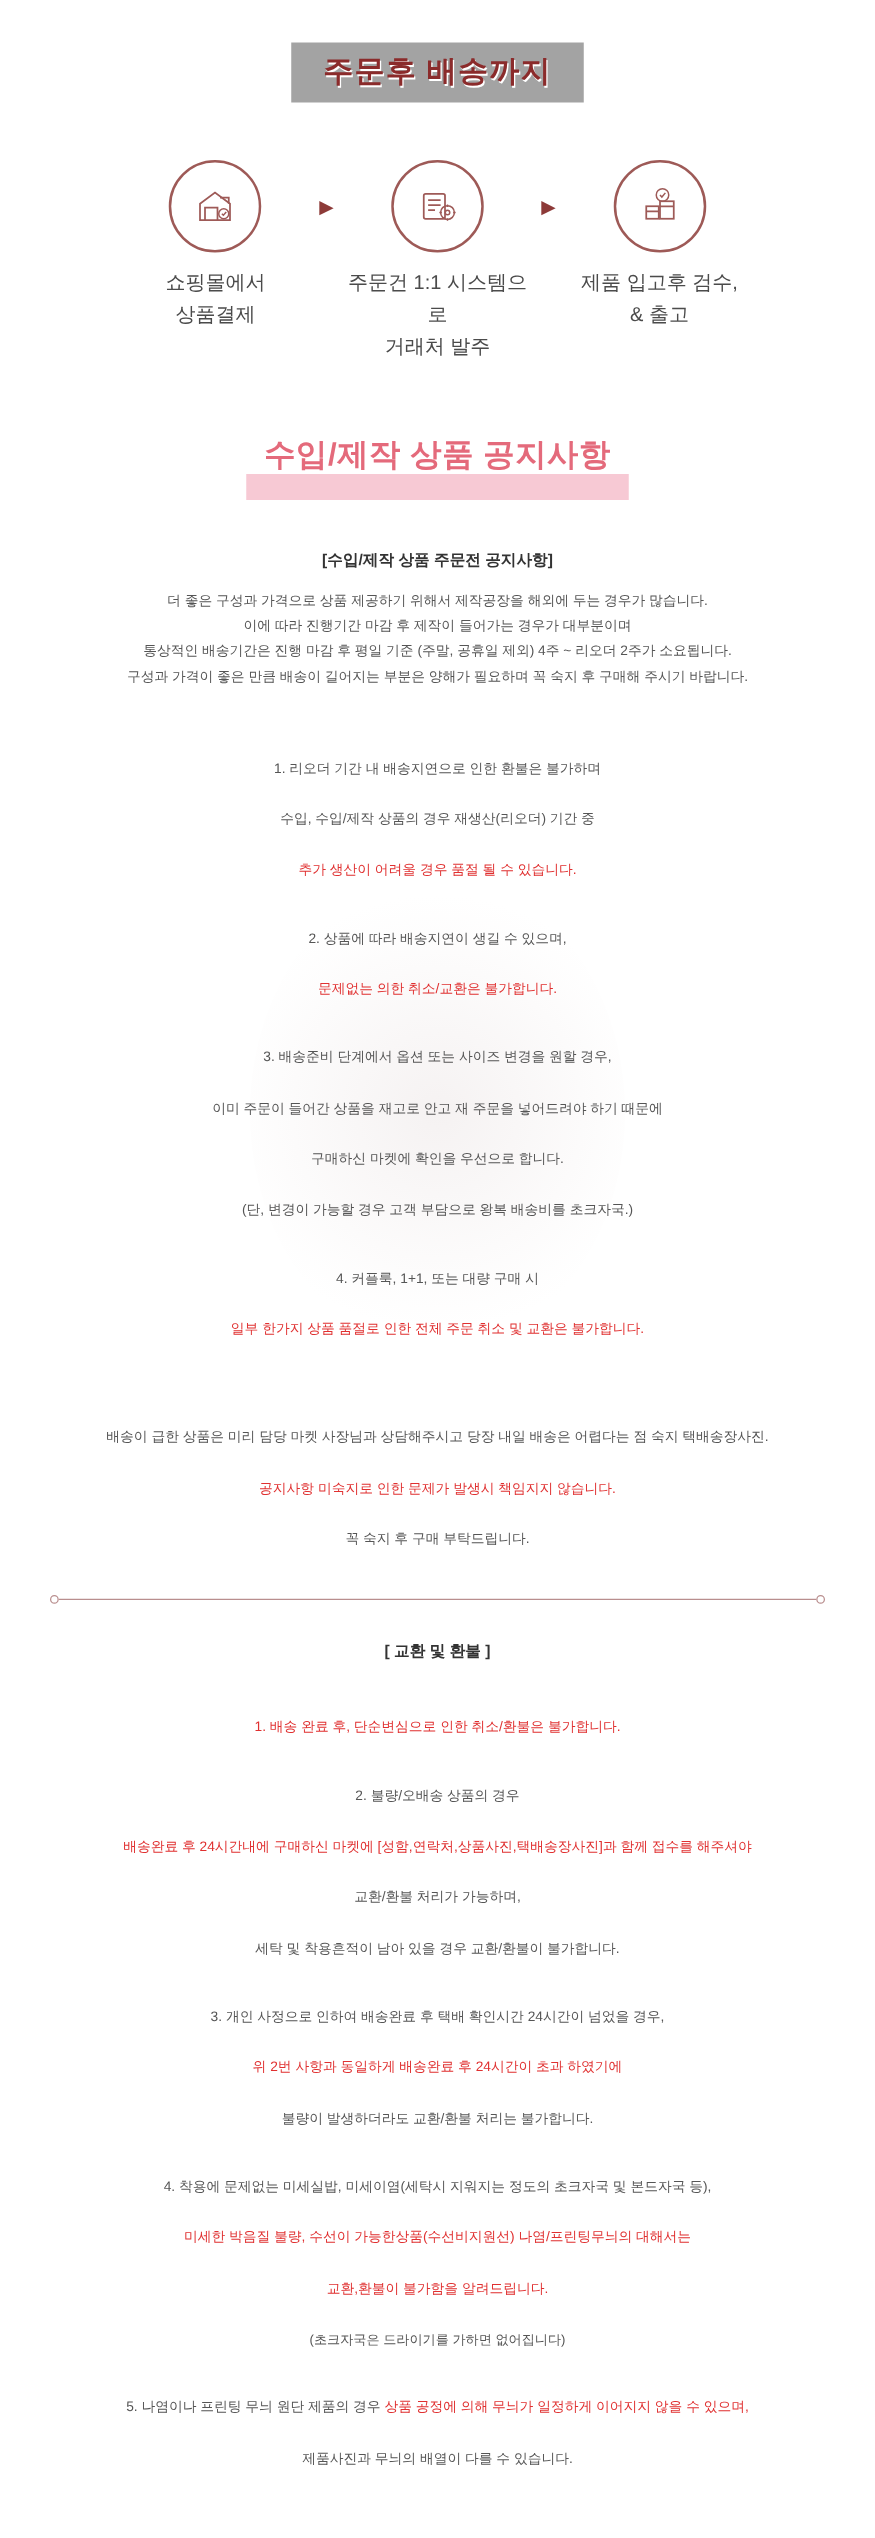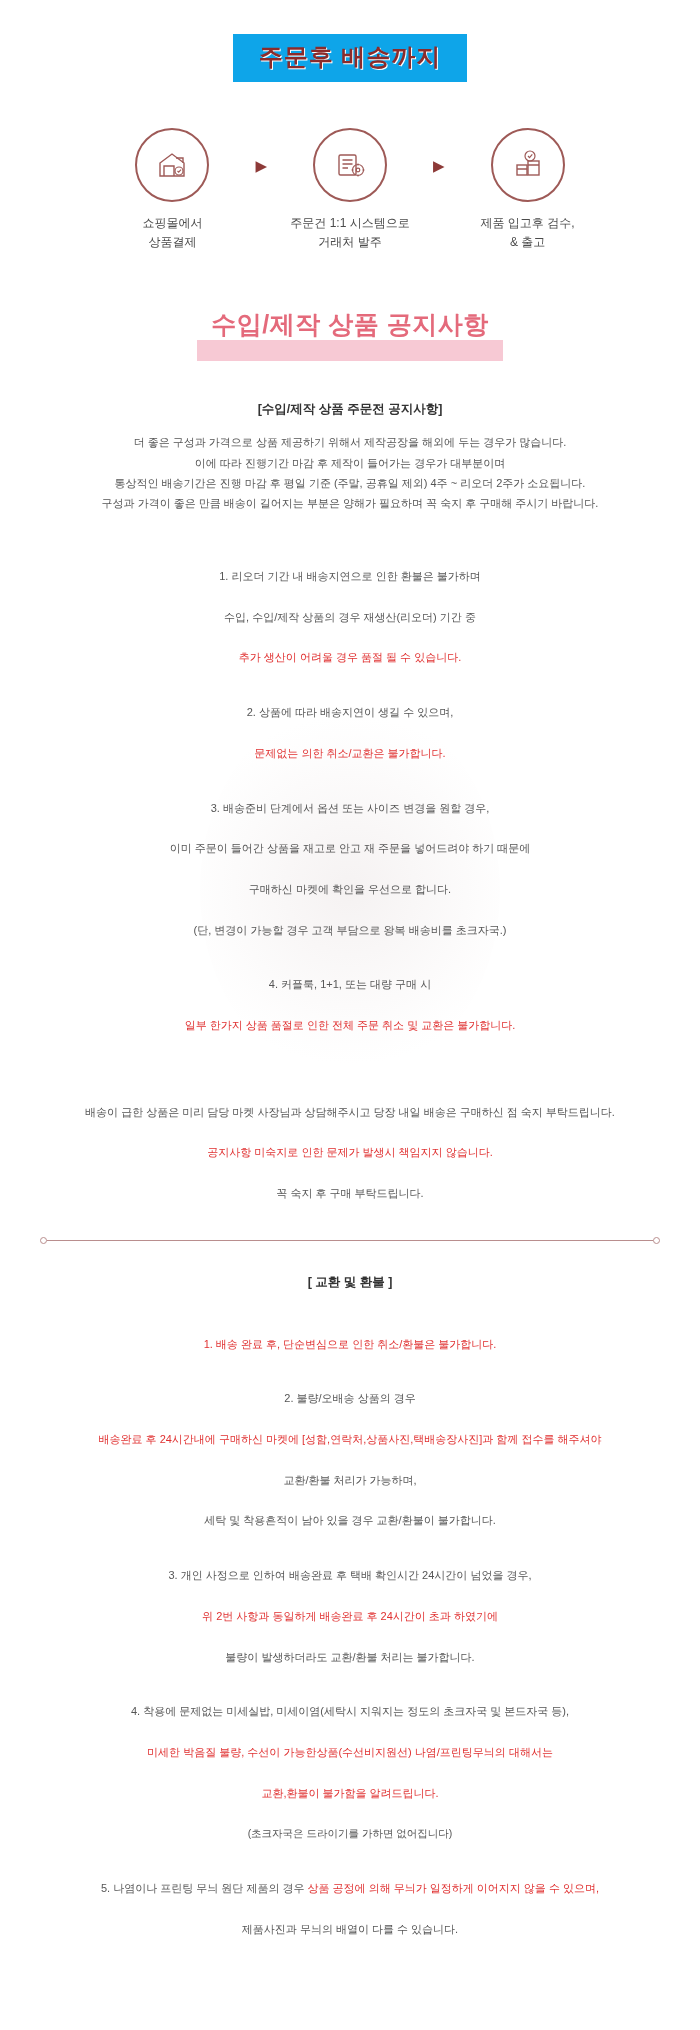--- a/index.html
+++ b/index.html
@@ -34,21 +34,21 @@
   }
   .content { position: relative; z-index: 2; }
 
   
   .banner-wrap {
     text-align: center;
     margin-bottom: 46px;
   }
   .banner {
     display: inline-block;
-    background: #0ea5e9;
+    background: #a3a3a3;
     padding: 7px 26px 9px 26px;
     position: relative;
   }
   .banner-text {
     font-size: 24px;
     font-weight: bold;
     color: #8b2b2b;
     letter-spacing: 1px;
     text-shadow: 1px 1px 0 #ffffff;
   }
@@ -70,21 +70,21 @@
     height: 74px;
     border-radius: 50%;
     border: 2px solid #9e5a57;
     margin: 0 auto 12px auto;
     display: flex;
     align-items: center;
     justify-content: center;
     color: #9e5a57;
   }
   .step-label {
-    font-size: 12px;
+    font-size: 16px;
     color: #4b4b4b;
     line-height: 1.6;
     white-space: pre-line;
   }
   .step-arrow {
     color: #8d3a38;
     font-size: 15px;
     margin-top: 30px;
     line-height: 1;
   }
@@ -249,21 +249,21 @@
         <span>4. 커플룩, 1+1, 또는 대량 구매 시</span><br>
         <span class="red-b">일부 한가지 상품 품절로 인한 전체 주문 취소 및 교환은 불가합니다.</span>
       </p>
 
       <div class="gap-md"></div>
 
 
       <div class="gap-md"></div>
 
       <p class="p">
-        <span>배송이 급한 상품은 미리 담당 마켓 사장님과 상담해주시고 당장 내일 배송은 구매하신 점 숙지 부탁드립니다.</span><br>
+        <span>배송이 급한 상품은 미리 담당 마켓 사장님과 상담해주시고 당장 내일 배송은 어렵다는 점 숙지 택배송장사진.</span><br>
         <span class="red-b">공지사항 미숙지로 인한 문제가 발생시 책임지지 않습니다.</span><br>
         <span>꼭 숙지 후 구매 부탁드립니다.</span>
       </p>
     </div>
 
     <div class="divider">
       <span class="dot"></span>
       <span class="line"></span>
       <span class="dot"></span>
     </div>

